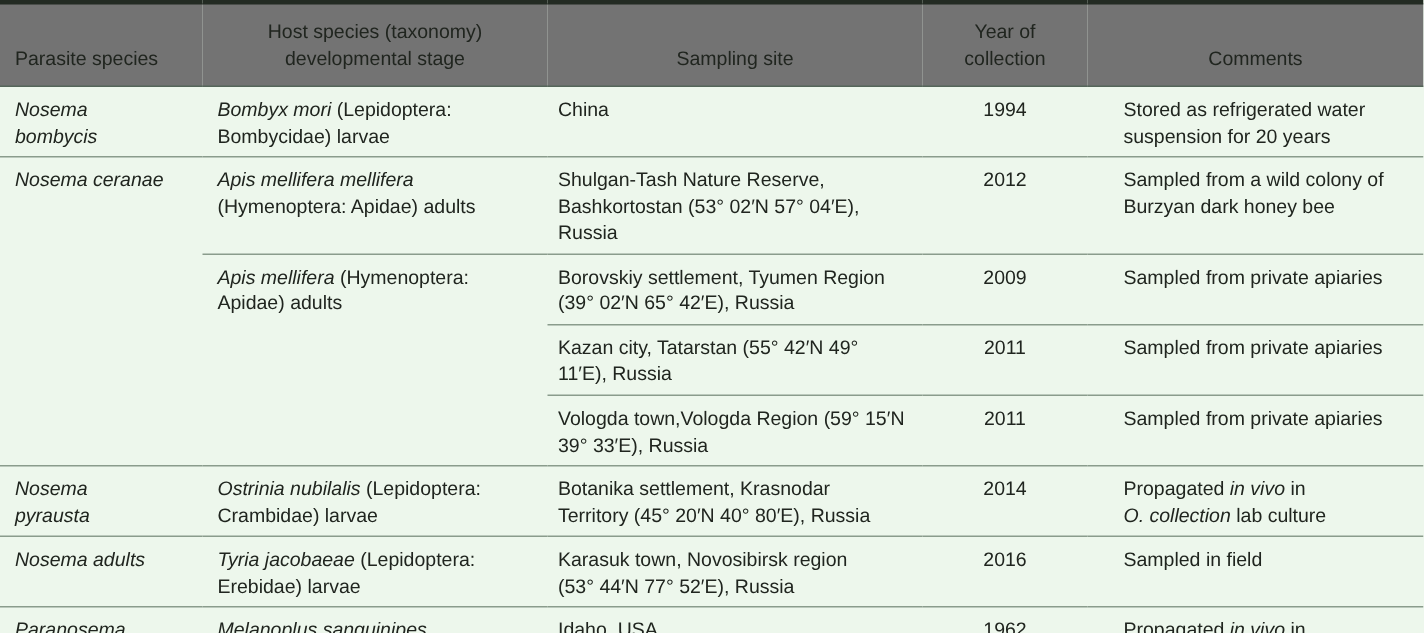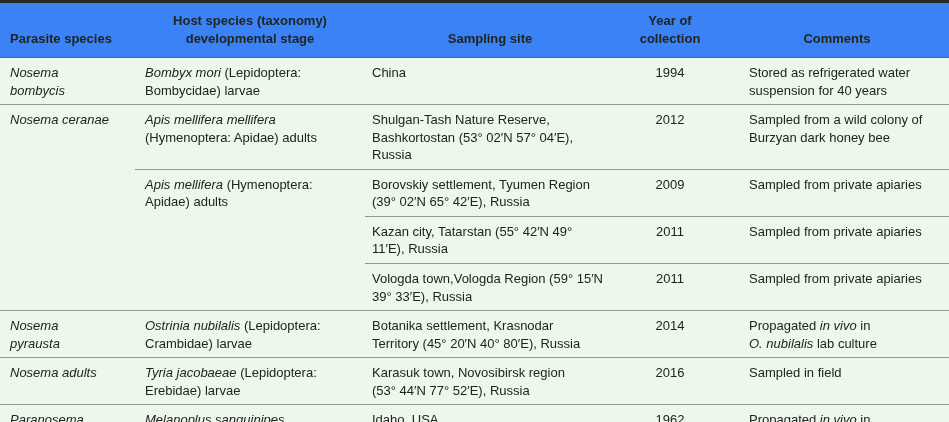--- a/index.html
+++ b/index.html
@@ -16,22 +16,22 @@
     width: 949px;
     border-collapse: collapse;
     table-layout: fixed;
     background: #edf7ec;
     border-top: 3px solid #232b23;
     border-bottom: 3px solid #232b23;
     font-size: 13px;
     line-height: 1.35;
   }
   thead th {
-    background: #3b82f6;
-    font-weight: bold;
+    background: #737373;
+    font-weight: normal;
     vertical-align: bottom;
     text-align: center;
     padding: 9px 4px 10px 4px;
     white-space: pre-line;
     border-bottom: 1px solid #55665a;
     font-size: 13px;
   }
   thead th.c-parasite {
     text-align: left;
     padding-left: 10px;
@@ -75,21 +75,21 @@
     </thead>
     <tbody>
       <tr>
         <td class="c-parasite"><i>Nosema
 bombycis</i></td>
         <td class="c-host"><i>Bombyx mori</i><span> (Lepidoptera:
 Bombycidae) larvae</span></td>
         <td class="c-site"><span>China</span></td>
         <td class="c-year"><span>1994</span></td>
         <td class="c-comment"><span>Stored as refrigerated water
-suspension for 40 years</span></td>
+suspension for 20 years</span></td>
       </tr>
       <tr>
         <td class="c-parasite" rowspan="4"><i>Nosema ceranae</i></td>
         <td class="c-host"><i>Apis mellifera mellifera</i><span>
 (Hymenoptera: Apidae) adults</span></td>
         <td class="c-site"><span>Shulgan-Tash Nature Reserve,
 Bashkortostan (53° 02′N 57° 04′E),
 Russia</span></td>
         <td class="c-year"><span>2012</span></td>
         <td class="c-comment"><span>Sampled from a wild colony of
@@ -117,21 +117,21 @@
       </tr>
       <tr>
         <td class="c-parasite"><i>Nosema
 pyrausta</i></td>
         <td class="c-host"><i>Ostrinia nubilalis</i><span> (Lepidoptera:
 Crambidae) larvae</span></td>
         <td class="c-site"><span>Botanika settlement, Krasnodar
 Territory (45° 20′N 40° 80′E), Russia</span></td>
         <td class="c-year"><span>2014</span></td>
         <td class="c-comment"><span>Propagated </span><i>in vivo</i><span> in
-</span><i>O. nubilalis</i><span> lab culture</span></td>
+</span><i>O. collection</i><span> lab culture</span></td>
       </tr>
       <tr>
         <td class="c-parasite"><i>Nosema adults</i></td>
         <td class="c-host"><i>Tyria jacobaeae</i><span> (Lepidoptera:
 Erebidae) larvae</span></td>
         <td class="c-site"><span>Karasuk town, Novosibirsk region
 (53° 44′N 77° 52′E), Russia</span></td>
         <td class="c-year"><span>2016</span></td>
         <td class="c-comment"><span>Sampled in field</span></td>
       </tr>

